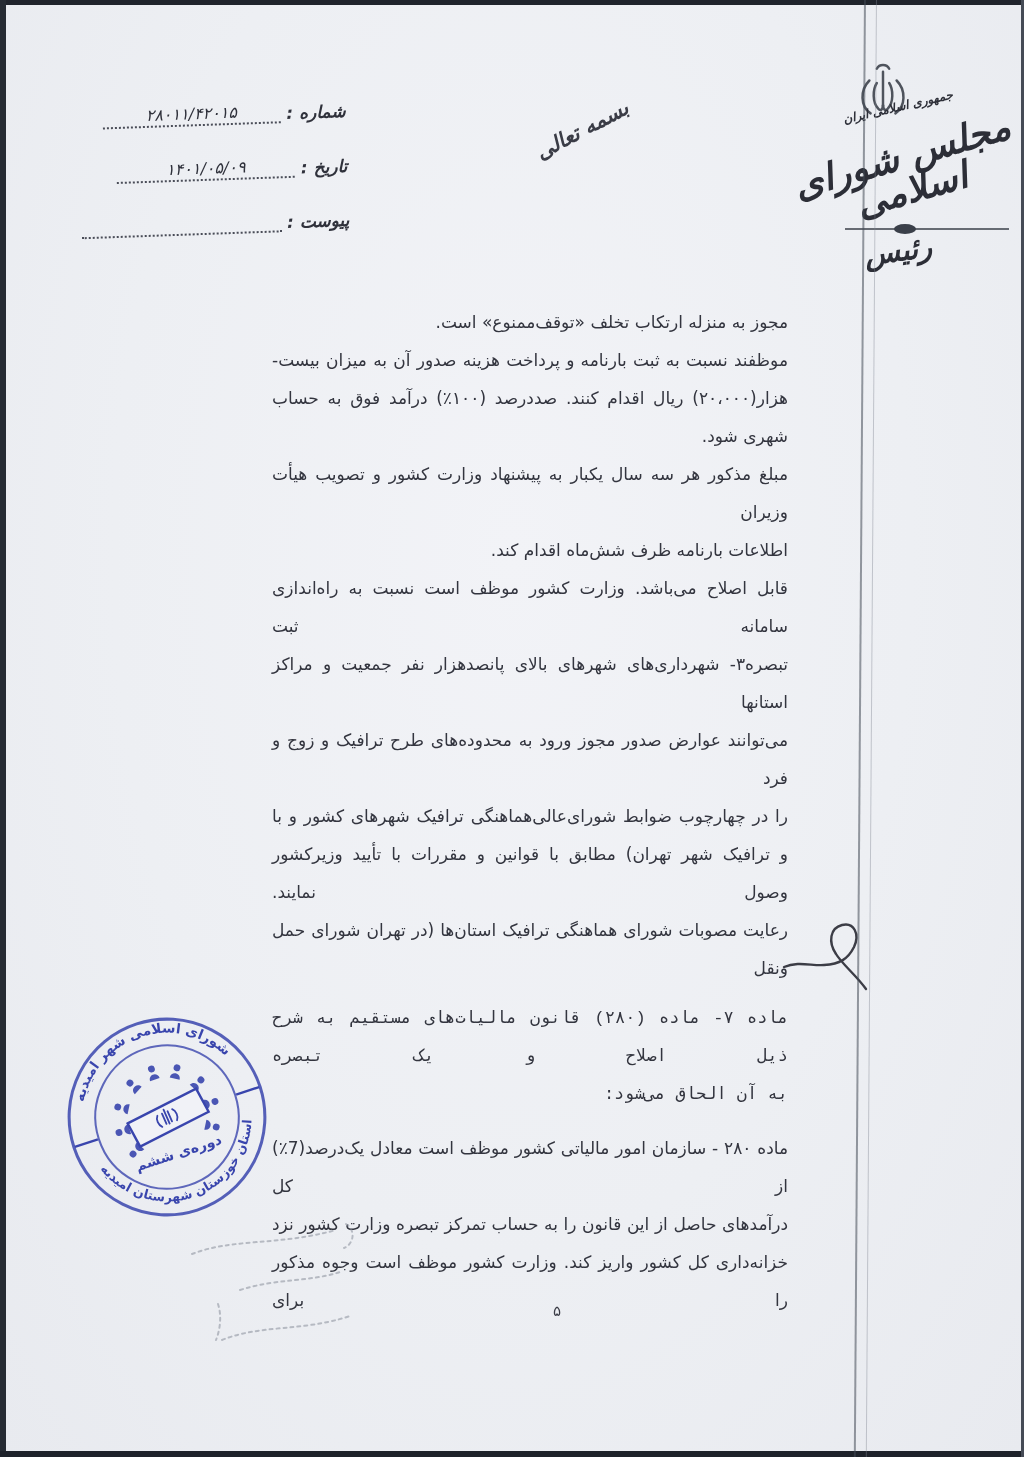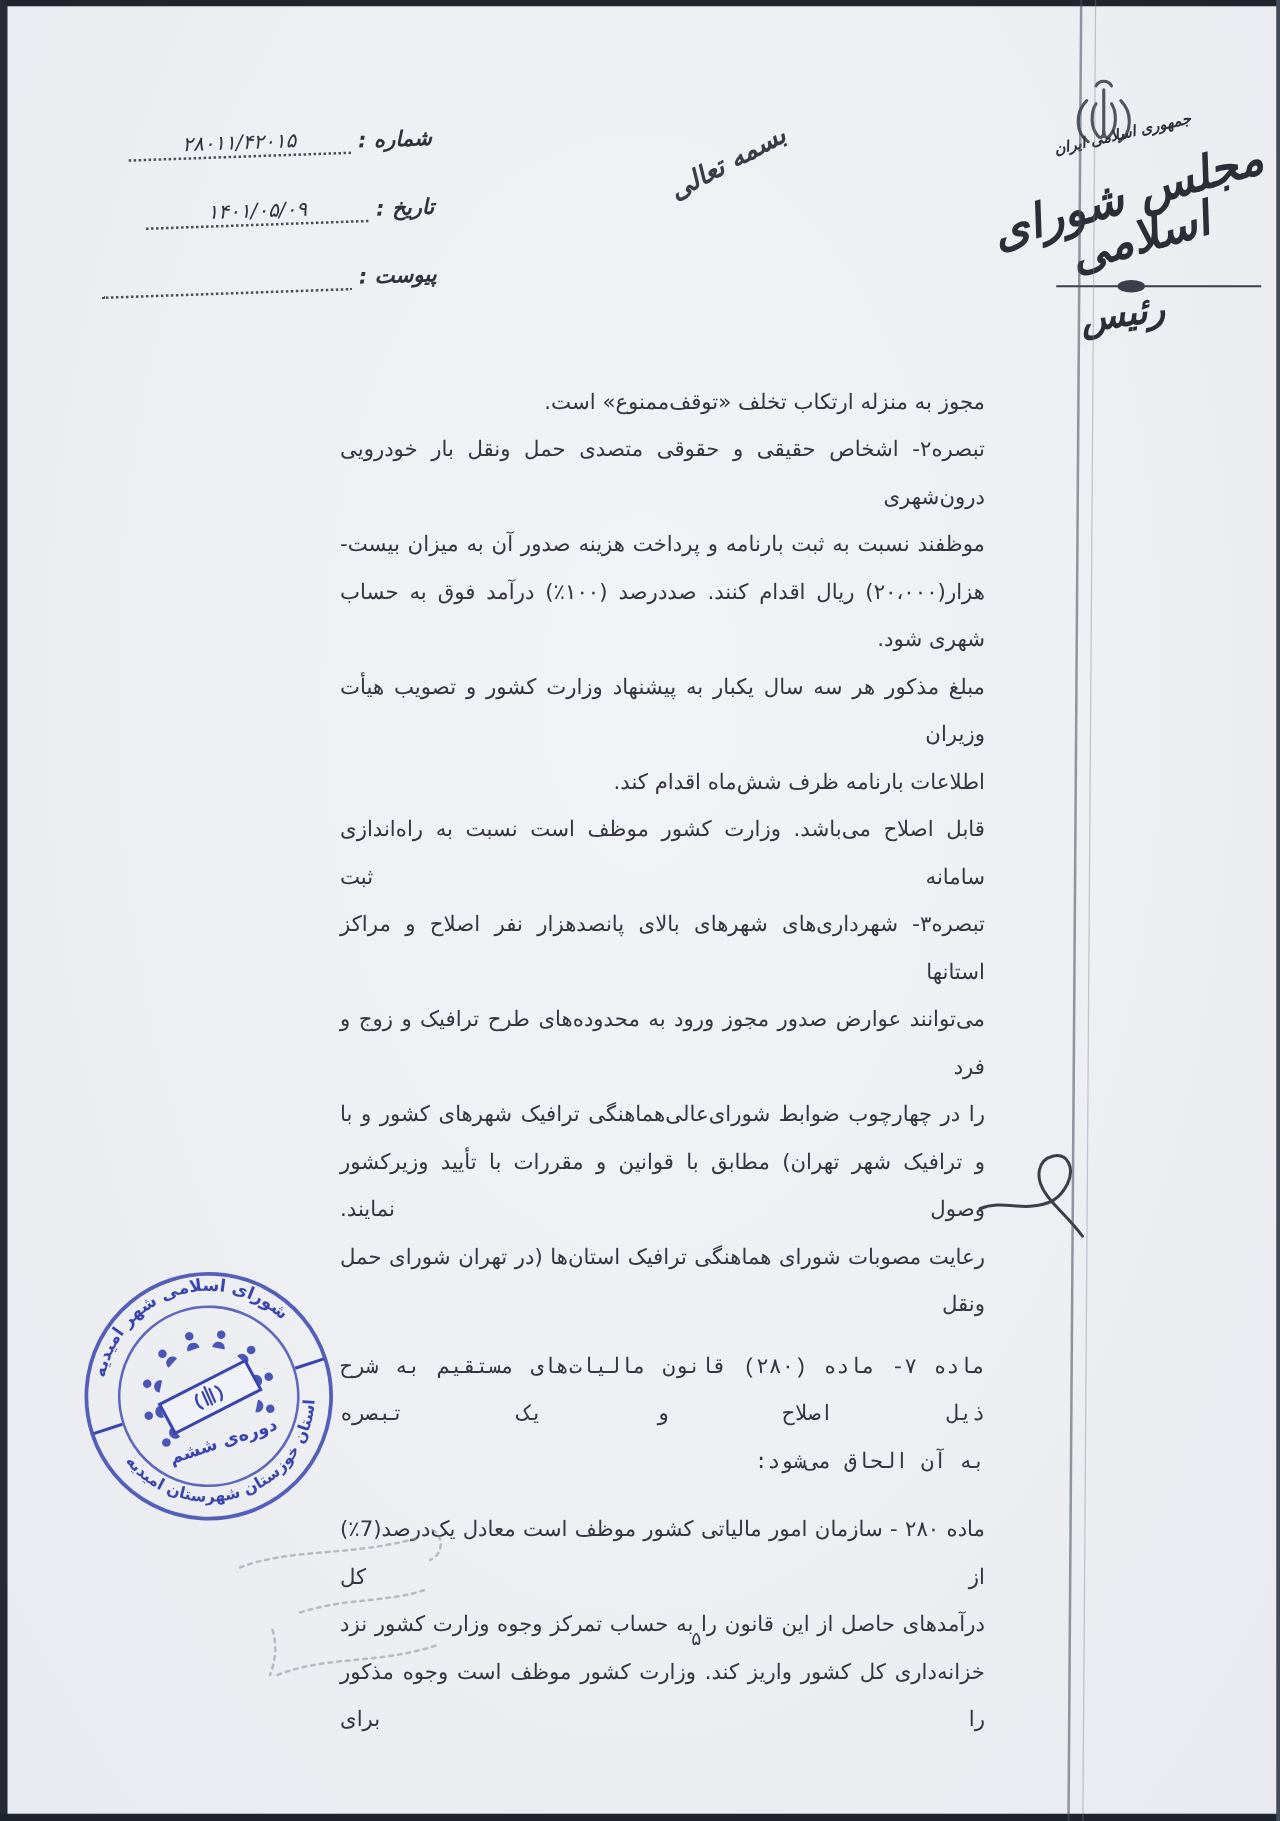--- a/index.html
+++ b/index.html
@@ -131,44 +131,43 @@
     </div>
   </div>
 
   <div class="besmele">بسمه تعالی</div>
 
   <main class="body-text">
       <div class="para">
         <div class="bline bline-end">مجوز به منزله ارتکاب تخلف «توقف‌ممنوع» است.</div>
       </div>
       <div class="para">
-        <div class="bline">تبصره۲- اشخاص حقیقی و حقوقی متصدی حمل ونقل بار خودرویی درون‌شهری</div>
         <div class="bline">موظفند نسبت به ثبت بارنامه و پرداخت هزینه صدور آن به میزان بیست-</div>
         <div class="bline">هزار(۲۰،۰۰۰) ریال اقدام کنند. صددرصد (۱۰۰٪) درآمد فوق به حساب</div>
         <div class="bline bline-end">شهری شود.</div>
       </div>
       <div class="para">
         <div class="bline">مبلغ مذکور هر سه سال یکبار به پیشنهاد وزارت کشور و تصویب هیأت وزیران</div>
         <div class="bline bline-end">اطلاعات بارنامه ظرف شش‌ماه اقدام کند.</div>
         <div class="bline">قابل اصلاح می‌باشد. وزارت کشور موظف است نسبت به راه‌اندازی سامانه ثبت</div>
       </div>
       <div class="para">
-        <div class="bline">تبصره۳- شهرداری‌های شهرهای بالای پانصدهزار نفر اصلاح و مراکز استانها</div>
+        <div class="bline">تبصره۳- شهرداری‌های شهرهای بالای پانصدهزار نفر جمعیت و مراکز استانها</div>
         <div class="bline">می‌توانند عوارض صدور مجوز ورود به محدوده‌های طرح ترافیک و زوج و فرد</div>
         <div class="bline">را در چهارچوب ضوابط شورای‌عالی‌هماهنگی ترافیک شهرهای کشور و با</div>
         <div class="bline">و ترافیک شهر تهران) مطابق با قوانین و مقررات با تأیید وزیرکشور وصول نمایند.</div>
         <div class="bline">رعایت مصوبات شورای هماهنگی ترافیک استان‌ها (در تهران شورای حمل ونقل</div>
       </div>
       <div class="para">
         <div class="bline">ماده ۷- ماده (۲۸۰) قانون مالیات‌های مستقیم به شرح ذیل اصلاح و یک تبصره</div>
         <div class="bline bline-end">به آن الحاق می‌شود:</div>
       </div>
       <div class="para">
         <div class="bline">ماده ۲۸۰ - سازمان امور مالیاتی کشور موظف است معادل یک‌درصد(7٪) از کل</div>
-        <div class="bline">درآمدهای حاصل از این قانون را به حساب تمرکز وجوه وزارت کشور نزد</div>
+        <div class="bline">درآمدهای حاصل از این قانون را به حساب تمرکز تبصره وزارت کشور نزد</div>
         <div class="bline">خزانه‌داری کل کشور واریز کند. وزارت کشور موظف است وجوه مذکور را برای</div>
       </div>
     </main>
 
   <svg class="pen-loop" viewBox="0 0 120 100">
     <path d="M 6 52 C 20 46, 34 51, 46 50 C 62 49, 70 44, 76 32 C 82 19, 76 7, 64 10 C 52 13, 50 27, 58 39 C 64 49, 78 60, 88 74" fill="none" stroke="#3c3d46" stroke-width="2.4" stroke-linecap="round"></path>
   </svg>
 
   <svg class="stamp" viewBox="0 0 220 220">
     <g transform="rotate(-18 110 110)">

